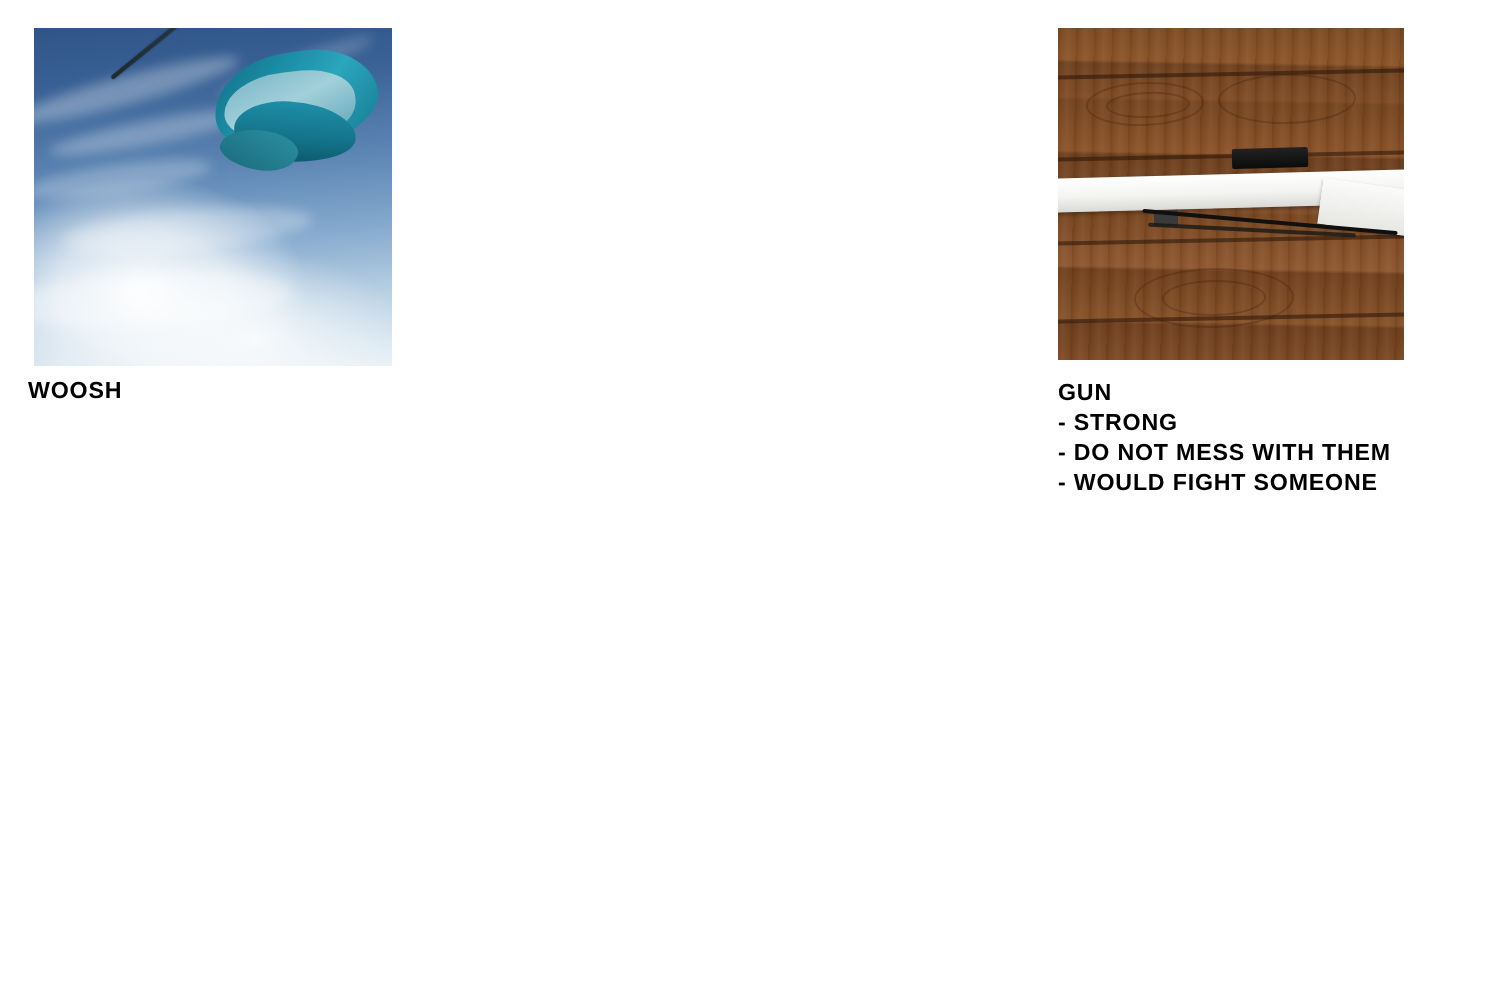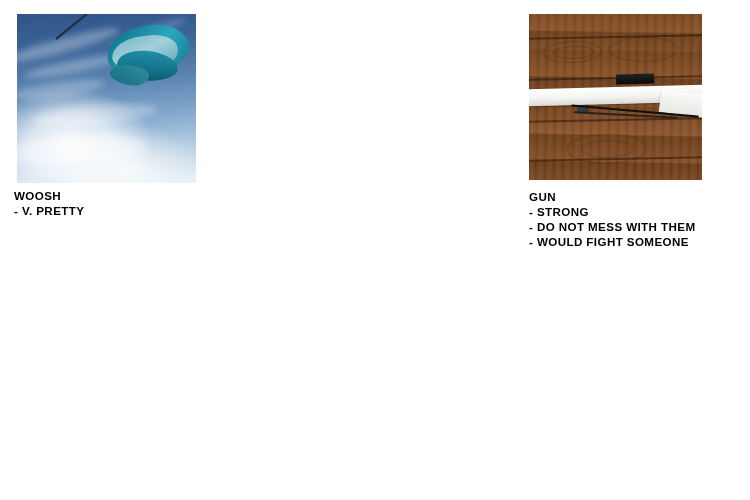--- a/index.html
+++ b/index.html
@@ -212,21 +212,20 @@
         <div class="silk s5"></div>
         <div class="silk s1"></div>
         <div class="silk s2"></div>
         <div class="silk s3"></div>
         <div class="silk s4"></div>
         <div class="pole"></div>
       </div>
     </div>
     <div class="caption" id="cap-flag">
       <span class="title">WOOSH</span>
-      <span class="line">- V. PRETTY</span>
     </div>
   </div>
 
   <div class="cell">
     <div class="photo" id="photo-gun">
       <div class="scene">
         <div class="floor"></div>
         <div class="plank-line pl1"></div>
         <div class="plank-line pl2"></div>
         <div class="plank-line pl3"></div>

